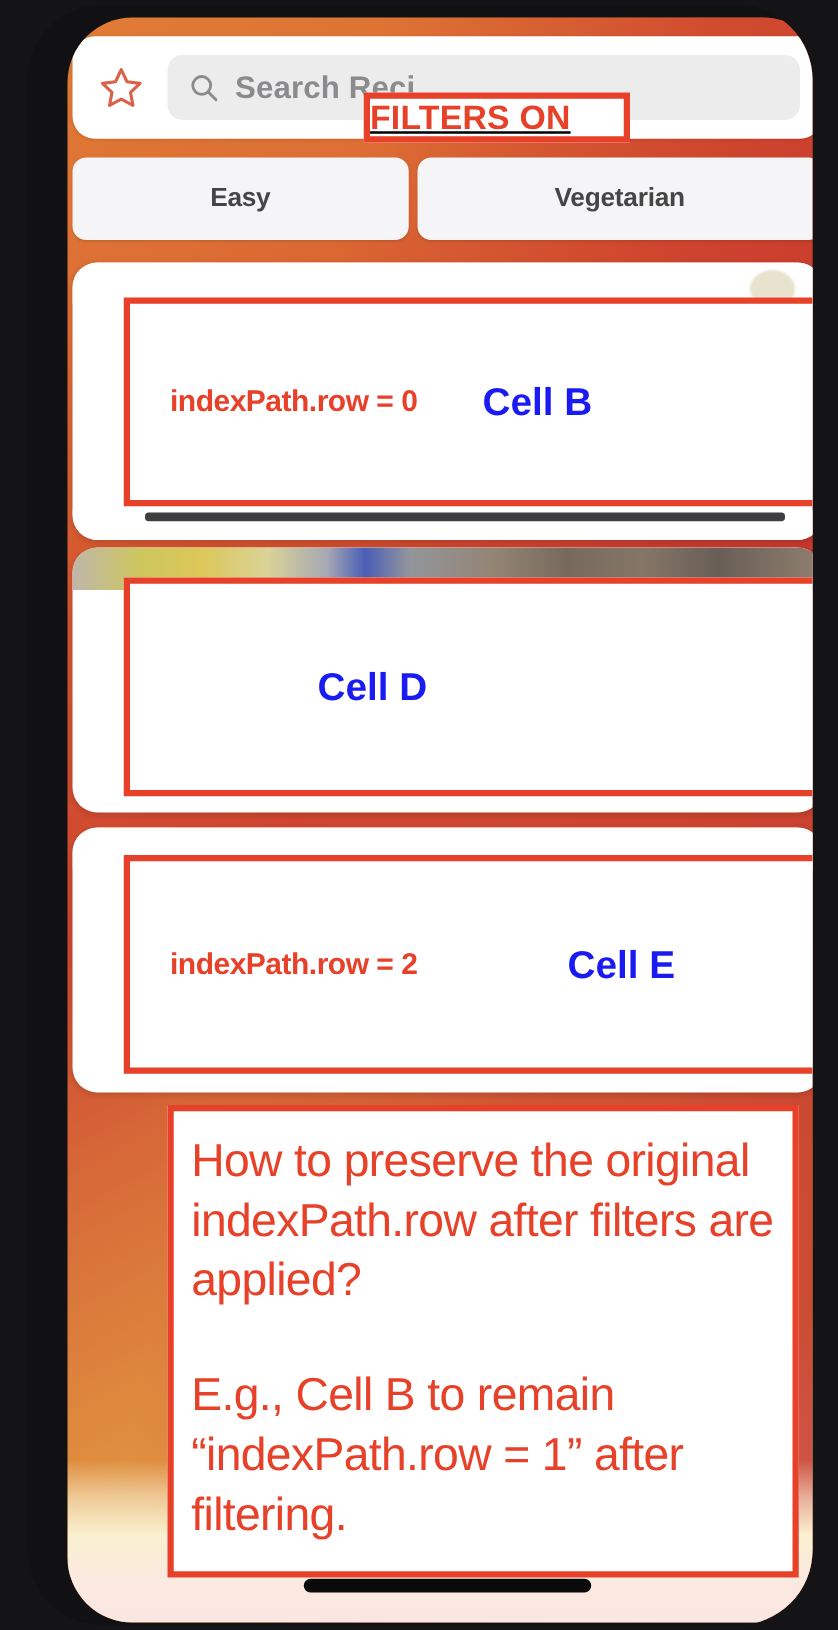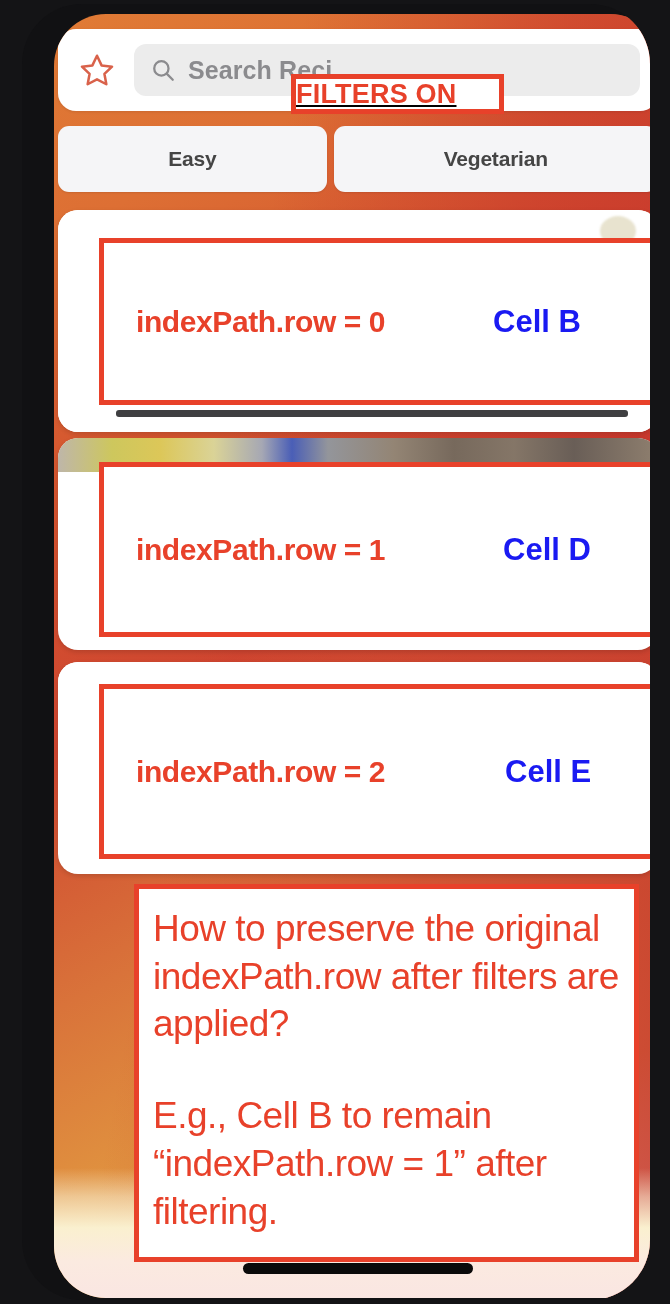--- a/index.html
+++ b/index.html
@@ -215,32 +215,32 @@
 
   .annot-inner {
     position: absolute;
     left: 0; right: 0; top: 0; bottom: 0;
     display: flex;
     align-items: center;
     padding: 0 20px 0 32px;
   }
   .index-label {
     color: #e8412a;
-    font-size: 30px;
+    font-size: 24px;
     font-weight: bold;
     letter-spacing: -0.4px;
     white-space: nowrap;
   }
   .cell-label {
     color: #1a1af2;
     font-size: 31px;
     font-weight: bold;
     white-space: nowrap;
   }
-  .annot-row-0 .cell-label { margin-left: 108px; }
+  .annot-row-0 .cell-label { margin-left: 52px; }
   .annot-row-1 .cell-label { margin-left: 118px; }
   .annot-row-2 .cell-label { margin-left: 120px; }
 
   
   #filters-on-badge {
     position: absolute;
     left: 237px; top: 60px;
     width: 213px; height: 40px;
     background: #ffffff;
     border: 5px solid #e8412a;
@@ -331,21 +331,20 @@
 
       <div class="annot annot-row-0">
         <div class="annot-inner">
           <span class="index-label">indexPath.row = 0</span>
           <span class="cell-label">Cell B</span>
         </div>
       </div>
 
       <div class="annot annot-row-1">
         <div class="annot-inner">
-          <span class="index-label">indexPath.row = 1</span>
           <span class="cell-label">Cell D</span>
         </div>
       </div>
 
       <div class="annot annot-row-2">
         <div class="annot-inner">
           <span class="index-label">indexPath.row = 2</span>
           <span class="cell-label">Cell E</span>
         </div>
       </div>

